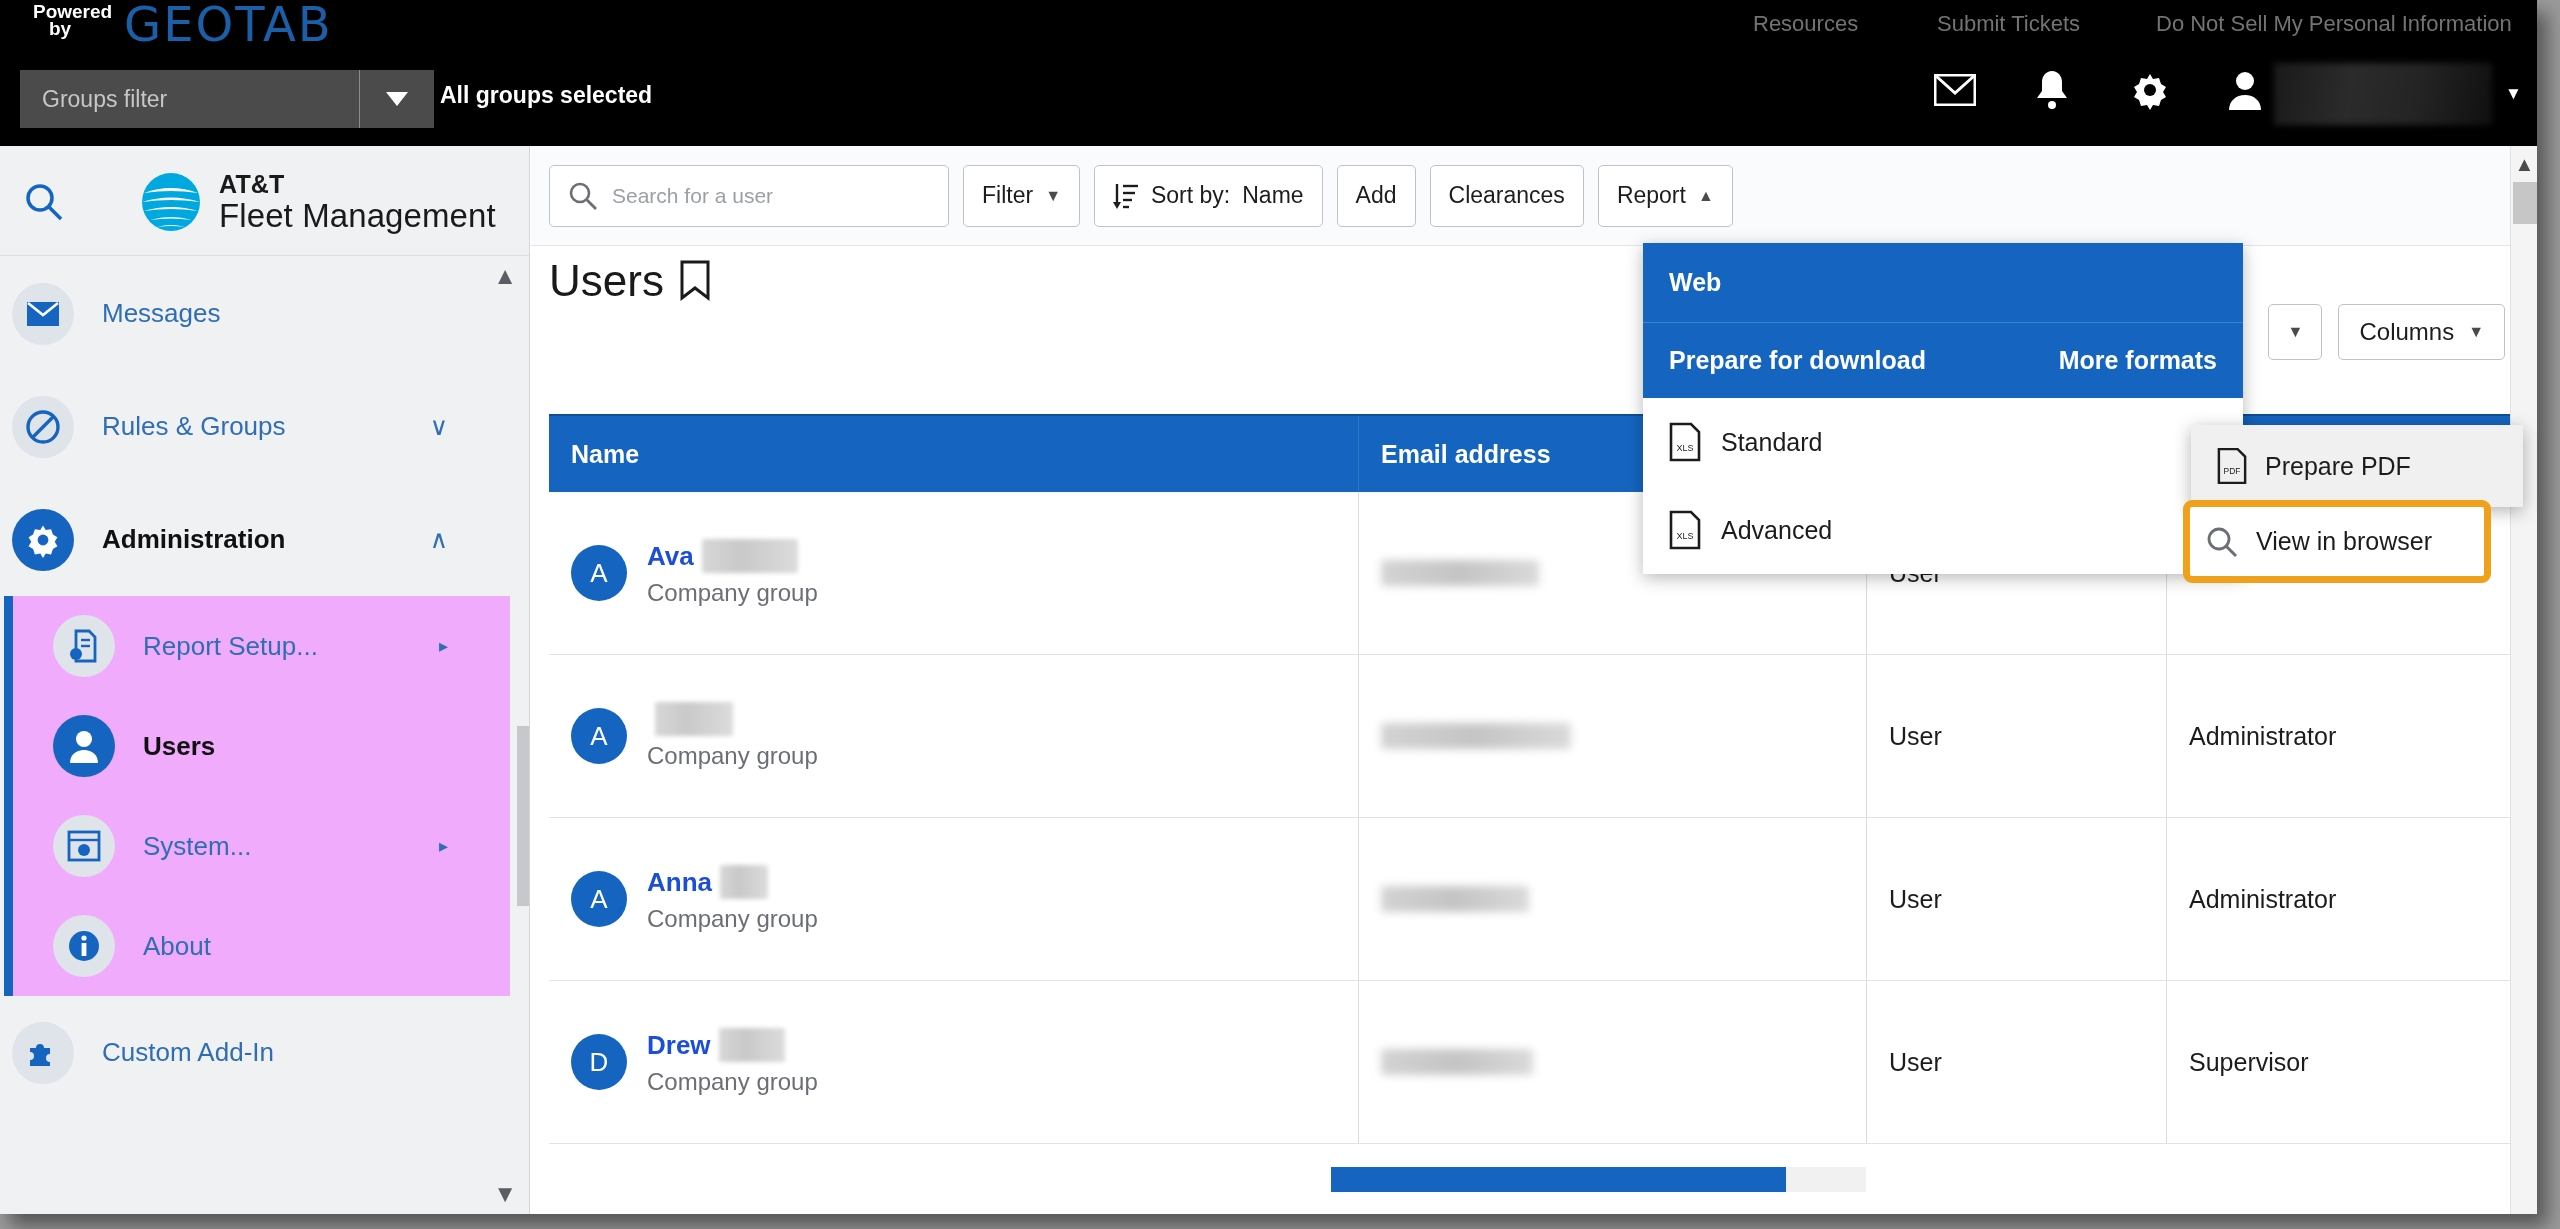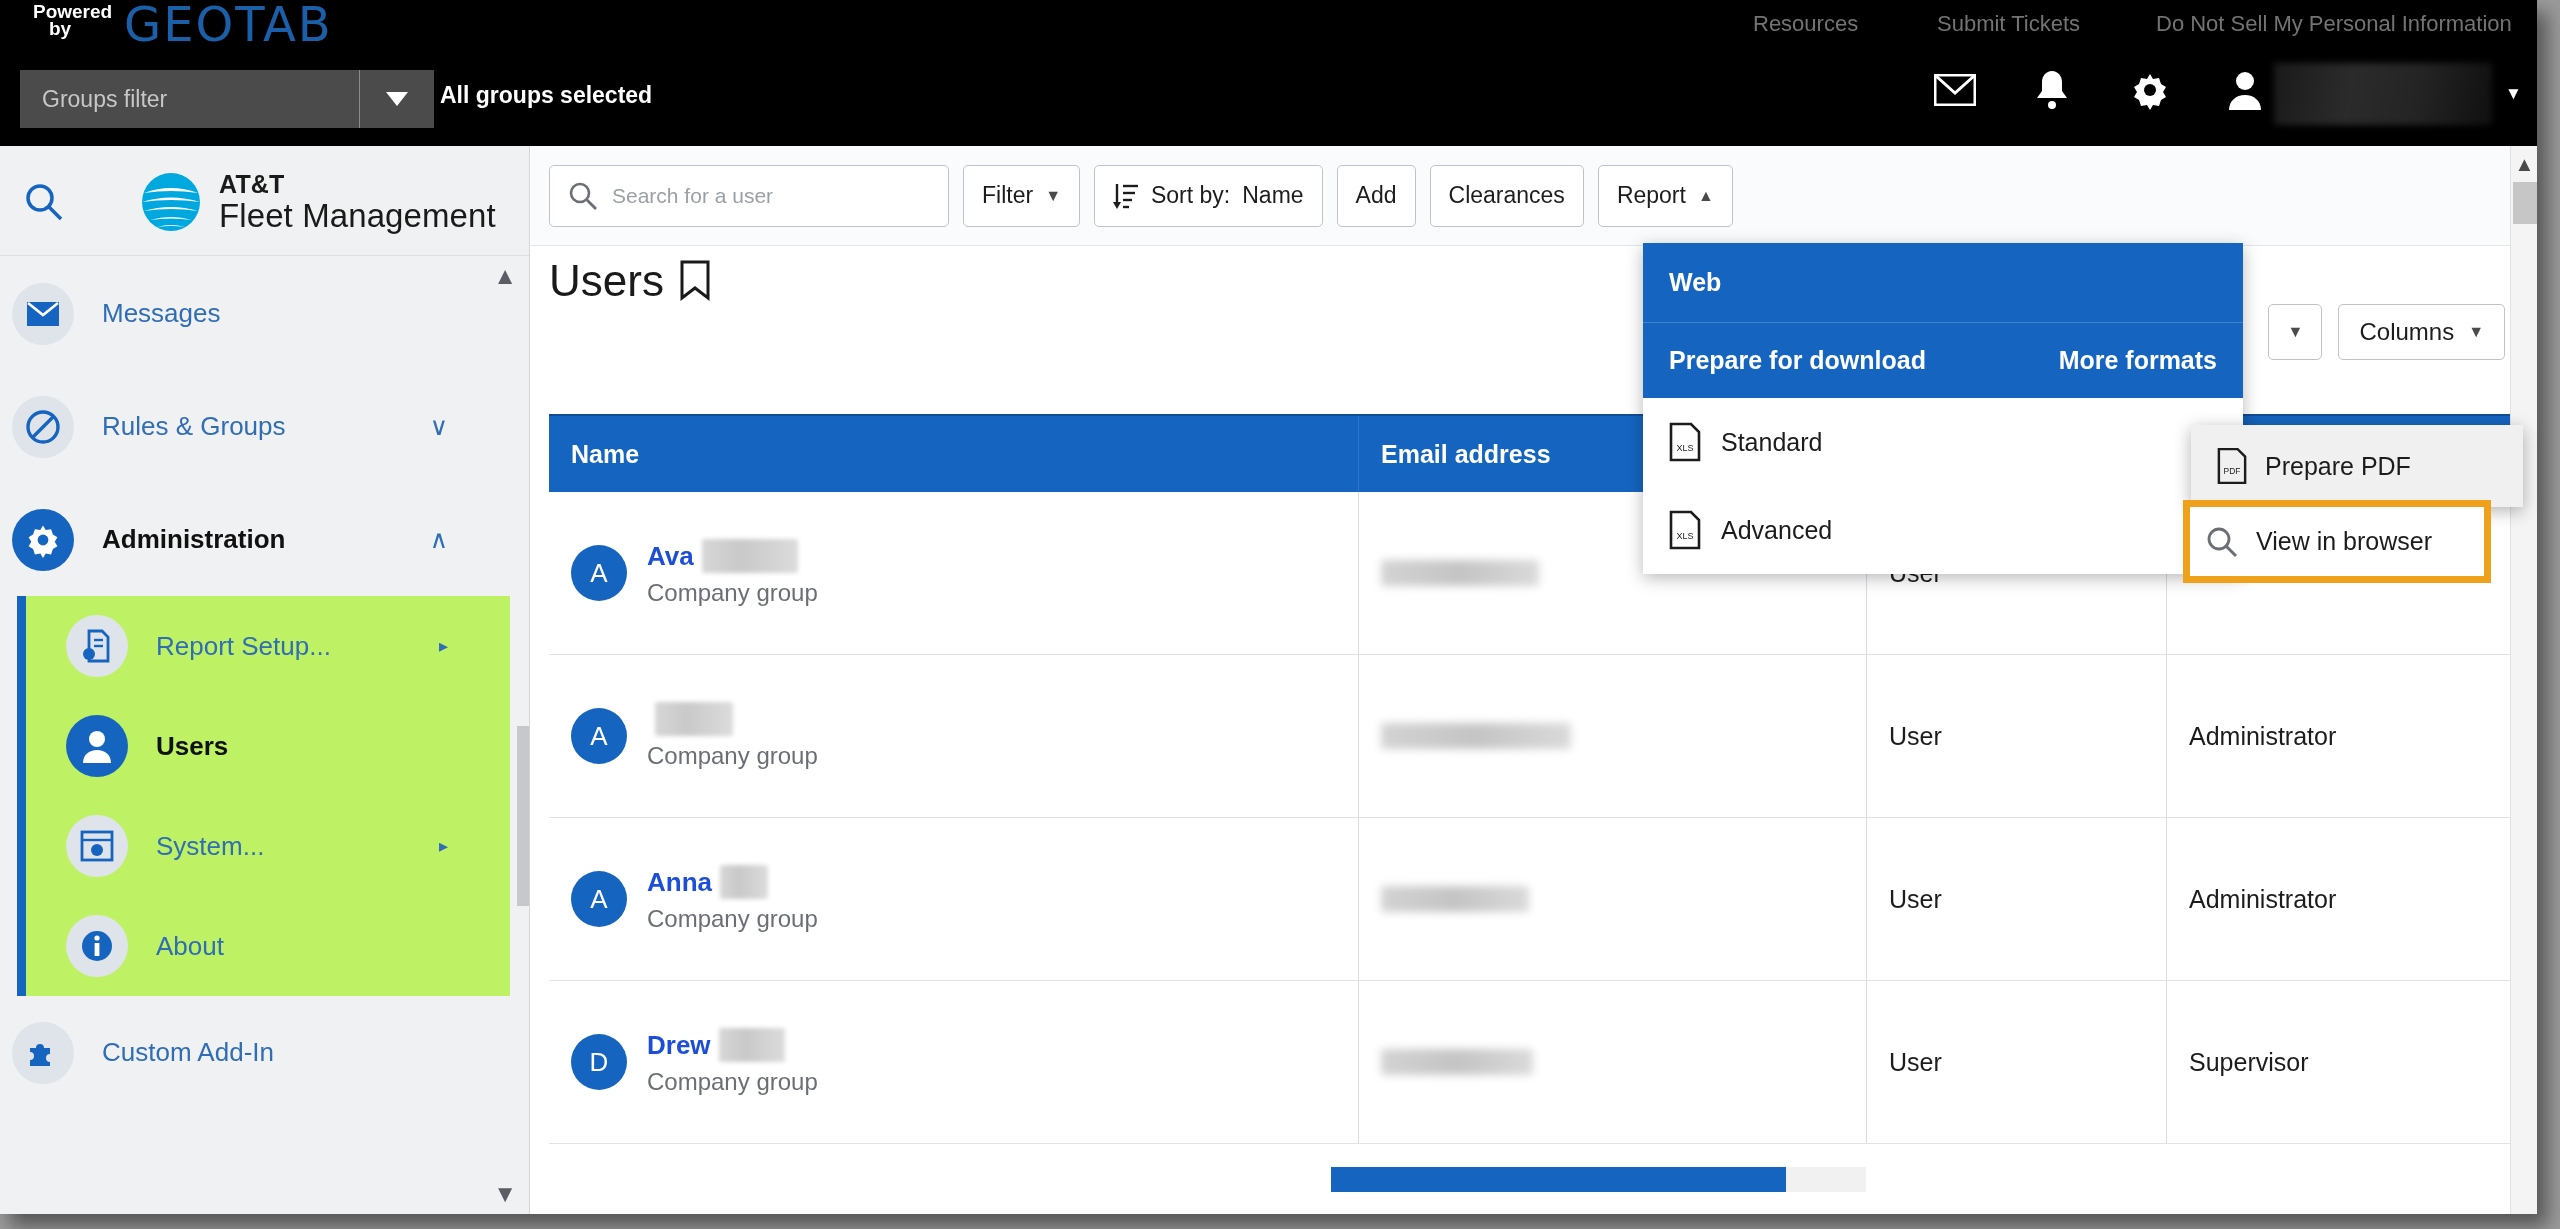--- a/index.html
+++ b/index.html
@@ -142,23 +142,23 @@
   .nav-chev {
     position: absolute; right: 62px;
     color: #2f6db5; font-size: 25px;
   }
   .nav-arrow {
     position: absolute; right: 62px;
     color: #2f6db5; font-size: 18px;
   }
   #submenu {
     position: relative;
-    background: #bef264;
+    background: #f0abfc;
     border-left: 9px solid #1565c0;
-    margin-left: 17px;
+    margin-left: 4px;
   }
   #submenu .nav-item { height: 100px; padding-left: 40px; }
   #submenu .nav-item .nav-ico { width: 62px; height: 62px; }
 
   #sidebar-nav-up {
     position: absolute; right: 12px; top: 116px;
     font-size: 24px; color: #5a5d63; cursor: pointer;
   }
   #sidebar-nav-down {
     position: absolute; right: 12px; top: 1034px;
@@ -325,21 +325,21 @@
   }
   #item-prepare-pdf {
     height: 82px; display: flex; align-items: center; gap: 18px;
     padding-left: 26px; font-size: 25px; color: #1c1c1c;
     background: #f0f0f0; cursor: pointer;
   }
   #highlight-box {
     position: absolute; left: 2183px; top: 500px;
     width: 308px; height: 83px;
     border: 7px solid #f0a11b;
-    border-radius: 0;
+    border-radius: 9px;
     background: #ffffff;
     z-index: 95;
     display: flex; align-items: center;
   }
   #item-view-browser {
     display: flex; align-items: center; gap: 18px;
     padding-left: 16px; font-size: 25px; color: #1c1c1c;
     width: 100%; height: 100%;
     cursor: pointer;
   }

